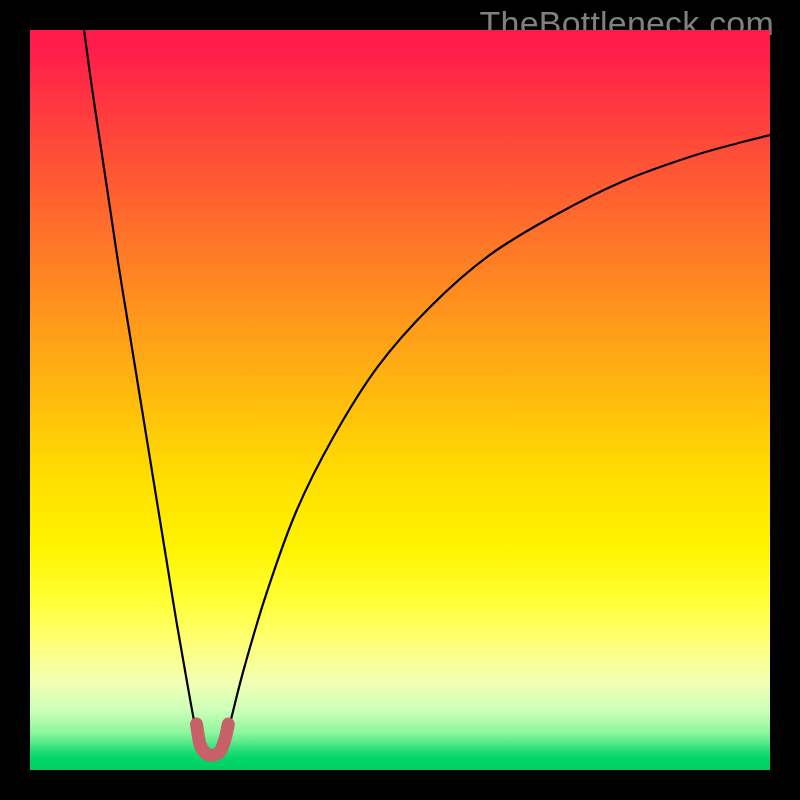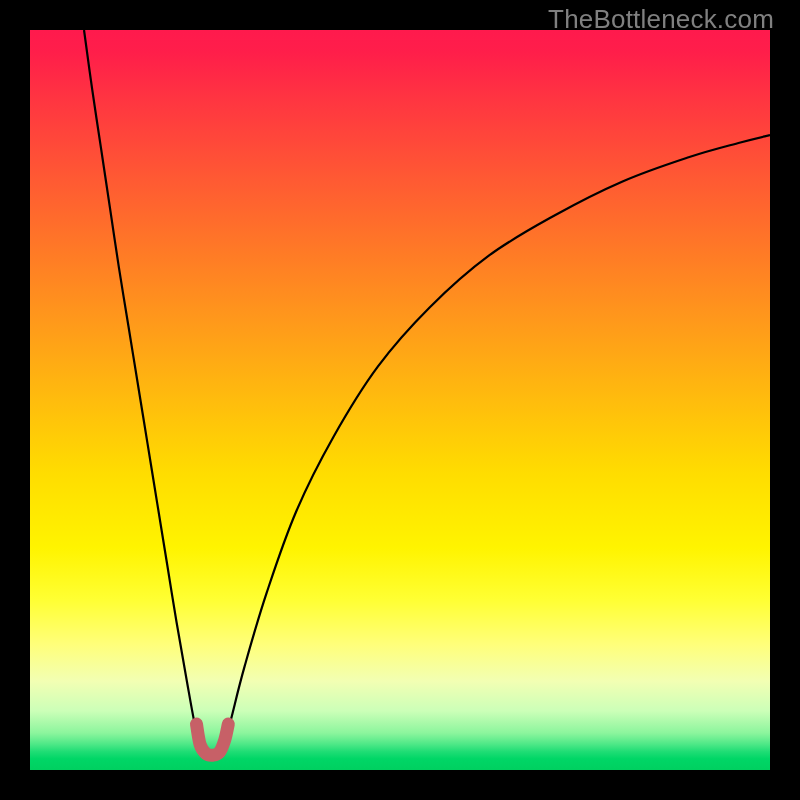--- a/index.html
+++ b/index.html
@@ -16,21 +16,21 @@
     top: 30px;
     width: 740px;
     height: 740px;
     box-sizing: border-box;
   }
   .watermark {
     position: absolute;
     top: 4px;
     right: 26px;
     font-family: Arial, Helvetica, sans-serif;
-    font-size: 26px;
+    font-size: 34px;
     color: #808080;
     letter-spacing: 0.2px;
     font-weight: 400;
   }
   svg { display: block; }
 </style>
 </head>
 <body>
 
 <div class="watermark">TheBottleneck.com</div>

